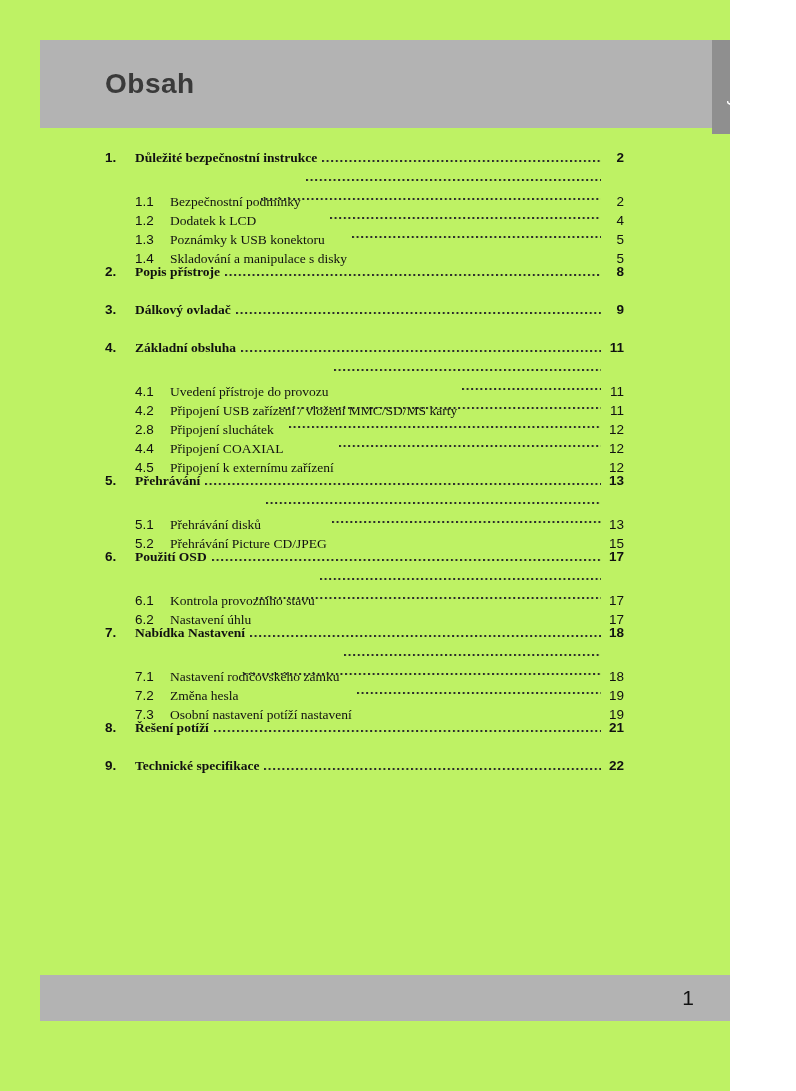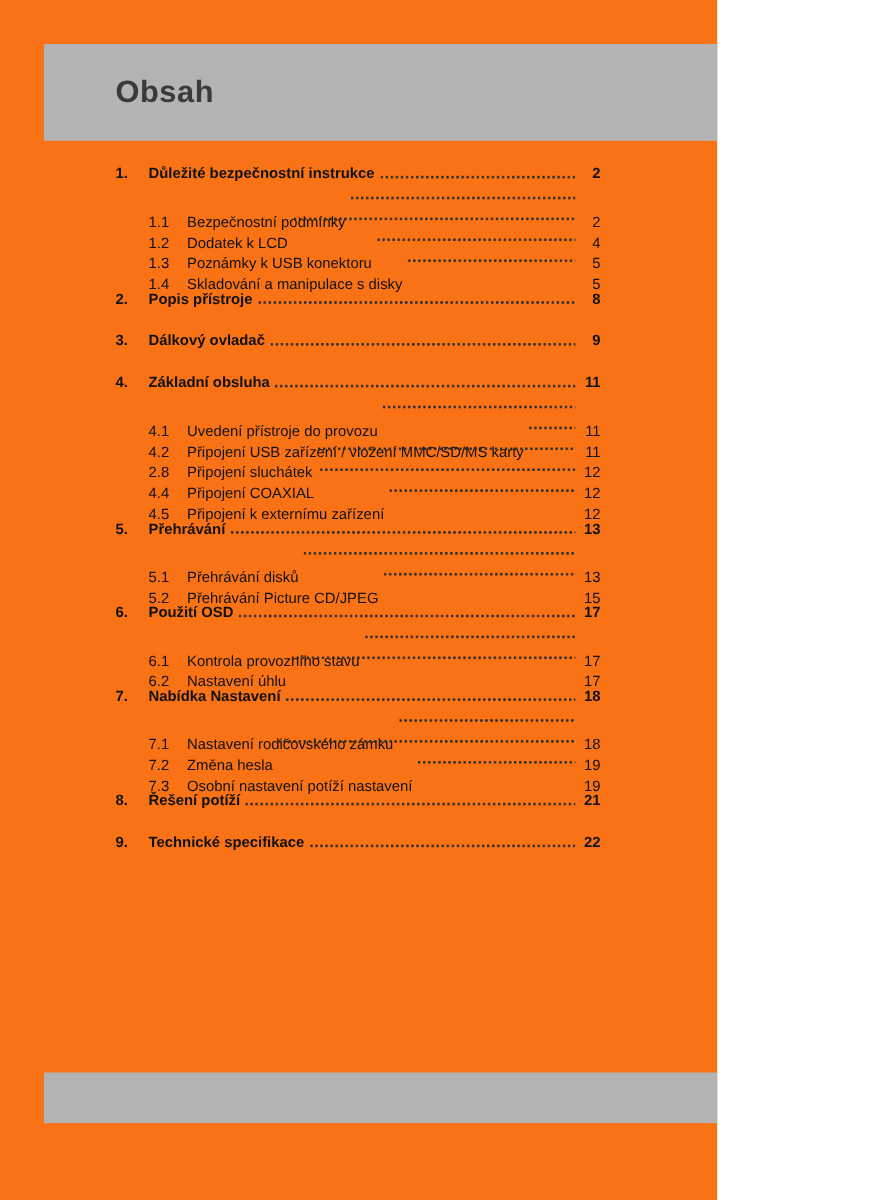--- a/index.html
+++ b/index.html
@@ -1,19 +1,19 @@
 <!DOCTYPE html>
 <html><head>
 <meta charset="utf-8">
 <style>
   html,body{margin:0;padding:0;background:#ffffff;}
   .page{
     position:relative;
-    width:652px;height:1091px;
-    background:#f97316;
+    width:730px;height:1091px;
+    background:#bef264;
     font-family:"Liberation Sans", sans-serif;
     overflow:hidden;
   }
   
   .header-band{
     position:absolute;left:40px;top:40px;width:672px;height:88px;
     background:#b3b3b3;
     display:flex;align-items:center;
   }
   .header-title{
@@ -42,21 +42,21 @@
   .toc-row{
     display:flex;align-items:baseline;
     height:19px;line-height:19px;
     font-size:13.5px;color:#111111;
     white-space:nowrap;
   }
   .toc-row.main{font-weight:bold;}
   .toc-row.sub{padding-left:30px;font-weight:normal;}
   .toc-row .num{flex:none;width:30px;}
   .toc-row.sub .num{width:35px;margin-top:25px;}
-  .toc-row .title{flex:none;}
+  .toc-row .title{flex:none;font-family:Liberation Serif, serif;}
   .toc-row .dots{
     flex:1;
     align-self:flex-end;
     height:4px;
     margin:0 3px 4px 5px;
     background-image:radial-gradient(circle at 1.1px 2px, #2b2b2b 1.02px, transparent 1.35px);
     background-size:4.6px 4px;
     background-repeat:repeat-x;
     background-position:left bottom;
   }

